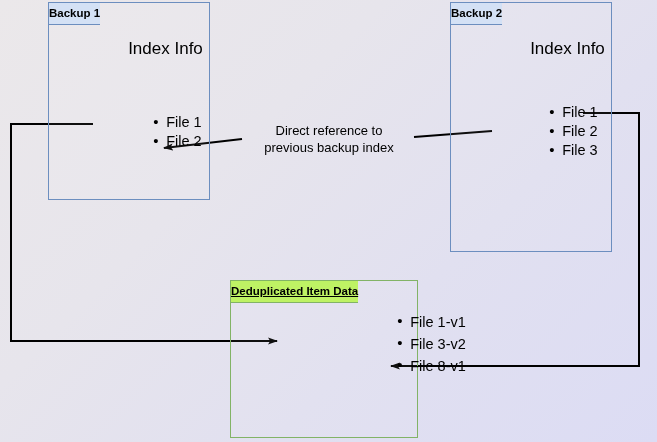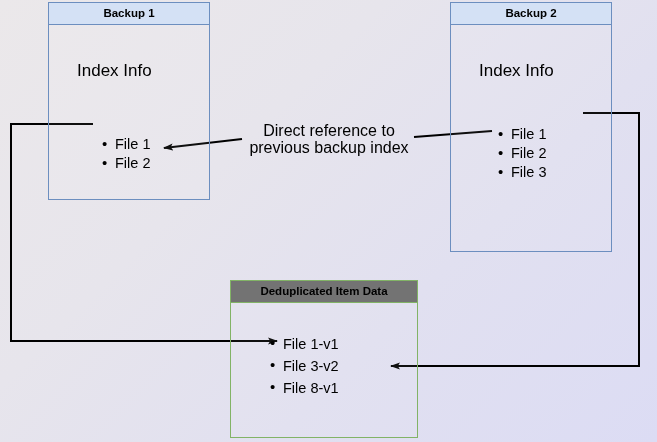--- a/index.html
+++ b/index.html
@@ -28,37 +28,37 @@
     height: 442px;
     pointer-events: none;
   }
 
   
   .node {
     position: absolute;
     box-sizing: border-box;
     border: 1.5px solid;
     display: flex;
-    flex-direction: column;
+    flex-direction: row;
   }
   .node.blue  { border-color: #6c8ebf; background: rgba(255,255,255,0.06); }
   .node.green { border-color: #82b366; background: rgba(255,255,255,0.06); }
 
   .node-header {
     box-sizing: border-box;
     height: 22px;
     line-height: 20px;
     text-align: center;
     font-size: 11.5px;
     font-weight: bold;
     color: #000;
     border-bottom: 1.5px solid;
   }
   .blue .node-header  { background: #d4e1f5; border-bottom-color: #6c8ebf; }
-  .green .node-header { background: #737373; border-bottom-color: #82b366; }
+  .green .node-header { background: #bef264; border-bottom-color: #82b366; text-decoration: underline; }
 
   .node-body {
     position: relative;
     flex: 1;
   }
 
   .index-label {
     position: absolute;
     left: 28px;
     top: 36px;
@@ -98,21 +98,21 @@
   #dedup   .file-list { left: 36px; top: 30px; }
   #dedup .file-list li { line-height: 22px; }
 
   
   #center-label {
     position: absolute;
     left: 248px;
     top: 122px;
     width: 162px;
     text-align: center;
-    font-size: 16px;
+    font-size: 13px;
     line-height: 17px;
     color: #000;
   }
   #center-label span { display: block; }
 </style>
 </head>
 <body>
 
 <div id="canvas">
 

